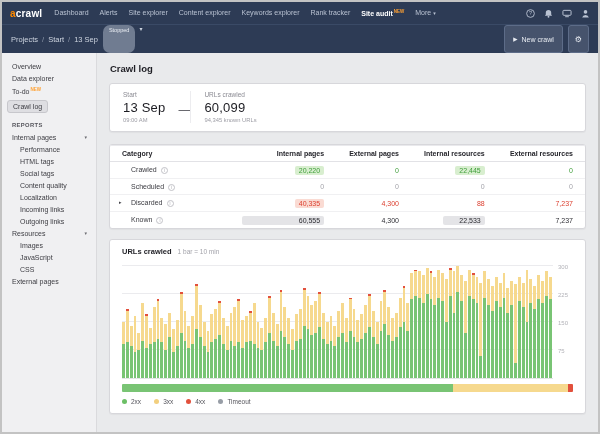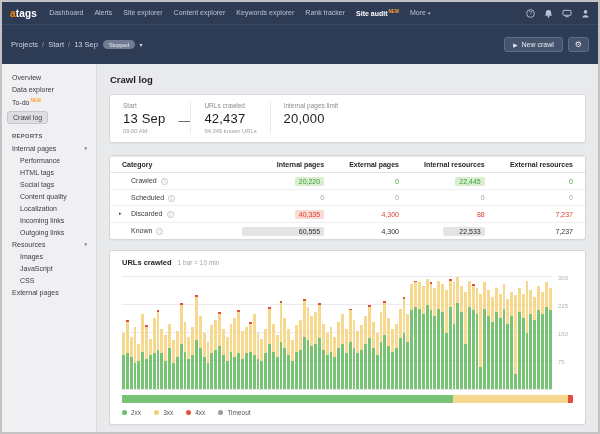--- a/index.html
+++ b/index.html
@@ -12,21 +12,21 @@
   .logo .logo-a { color:#ff8a00; }
   .nav-items { display:flex; align-items:center; gap:11px; flex:1; }
   .nav-item { font-size:7px; color:#b9c2d2; cursor:pointer; white-space:nowrap; }
   .nav-item.active { color:#fff; font-weight:bold; }
   .new-badge { font-size:4.5px; color:#ffa133; font-weight:bold; vertical-align:super; margin-left:1px; }
   .nav-caret { font-size:5px; color:#b9c2d2; margin-left:2px; }
   .nav-icons { display:flex; align-items:center; gap:9px; }
   .nav-icons svg { display:block; }
 
   
-  .subheader { height:40px; background:#2d3b55; border-top:1px solid #3a4a66; display:flex; align-items:center; padding:0 9px; }
+  .subheader { height:29px; background:#2d3b55; border-top:1px solid #3a4a66; display:flex; padding:0 9px; }
   .breadcrumb { font-size:7.5px; color:#cdd4df; display:flex; gap:4px; align-items:center; }
   .crumb { cursor:pointer; }
   .crumb-sep { color:#8b96a9; }
   .status-badge { background:#707c91; color:#e9edf3; font-size:5.5px; border-radius:7px; padding:1.5px 6px; margin-left:5px; }
   .bc-caret { color:#cdd4df; font-size:6px; margin-left:4px; cursor:pointer; }
   .spacer { flex:1; }
   .btn { background:#46536c; border:1px solid #5d6c88; border-radius:3px; color:#e8ecf2; font-size:7px; font-family:inherit; padding:3px 8px; display:flex; align-items:center; gap:4px; cursor:pointer; }
   .btn .play { font-size:5.5px; }
   .btn-icon { margin-left:5px; padding:2px 6px; font-size:8px; }
 
@@ -88,21 +88,21 @@
   .legend { display:flex; align-items:center; gap:13px; margin-top:6px; }
   .legend-item { display:flex; align-items:center; gap:4px; font-size:6.5px; color:#55555c; }
   .dot { width:5px; height:5px; border-radius:50%; }
 </style>
 </head>
 <body>
 
 <div class="window">
 
   <header class="navbar">
-    <div class="logo"><span class="logo-a">a</span><span>tags</span></div>
+    <div class="logo"><span class="logo-a">a</span><span>crawl</span></div>
     <nav class="nav-items" id="nav-items">
         <span class="nav-item">Dashboard</span>
         <span class="nav-item">Alerts</span>
         <span class="nav-item">Site explorer</span>
         <span class="nav-item">Content explorer</span>
         <span class="nav-item">Keywords explorer</span>
         <span class="nav-item">Rank tracker</span>
         <span class="nav-item active">Site audit<sup class="new-badge">NEW</sup></span>
         <span class="nav-item">More<span class="nav-caret">▾</span></span>
       </nav>
@@ -181,26 +181,22 @@
 
       <section class="card stats-card" id="stats">
           <div class="stat">
             <div class="stat-label">Start</div>
             <div class="stat-value">13 Sep</div>
             <div class="stat-sub">09:00 AM</div>
           </div>
           <div class="stat-dash">—</div>
           <div class="stat divided">
             <div class="stat-label">URLs crawled</div>
-            <div class="stat-value">42,437</div>
+            <div class="stat-value">60,099</div>
             <div class="stat-sub">94,345 known URLs</div>
-          </div>
-          <div class="stat divided">
-            <div class="stat-label">Internal pages limit</div>
-            <div class="stat-value">20,000</div>
           </div>
         </section>
 
       <section class="card url-card">
         <table>
           <thead>
               <tr id="url-head">
                 <th class="cat">Category</th>
                 <th>Internal pages</th>
                 <th>External pages</th>

